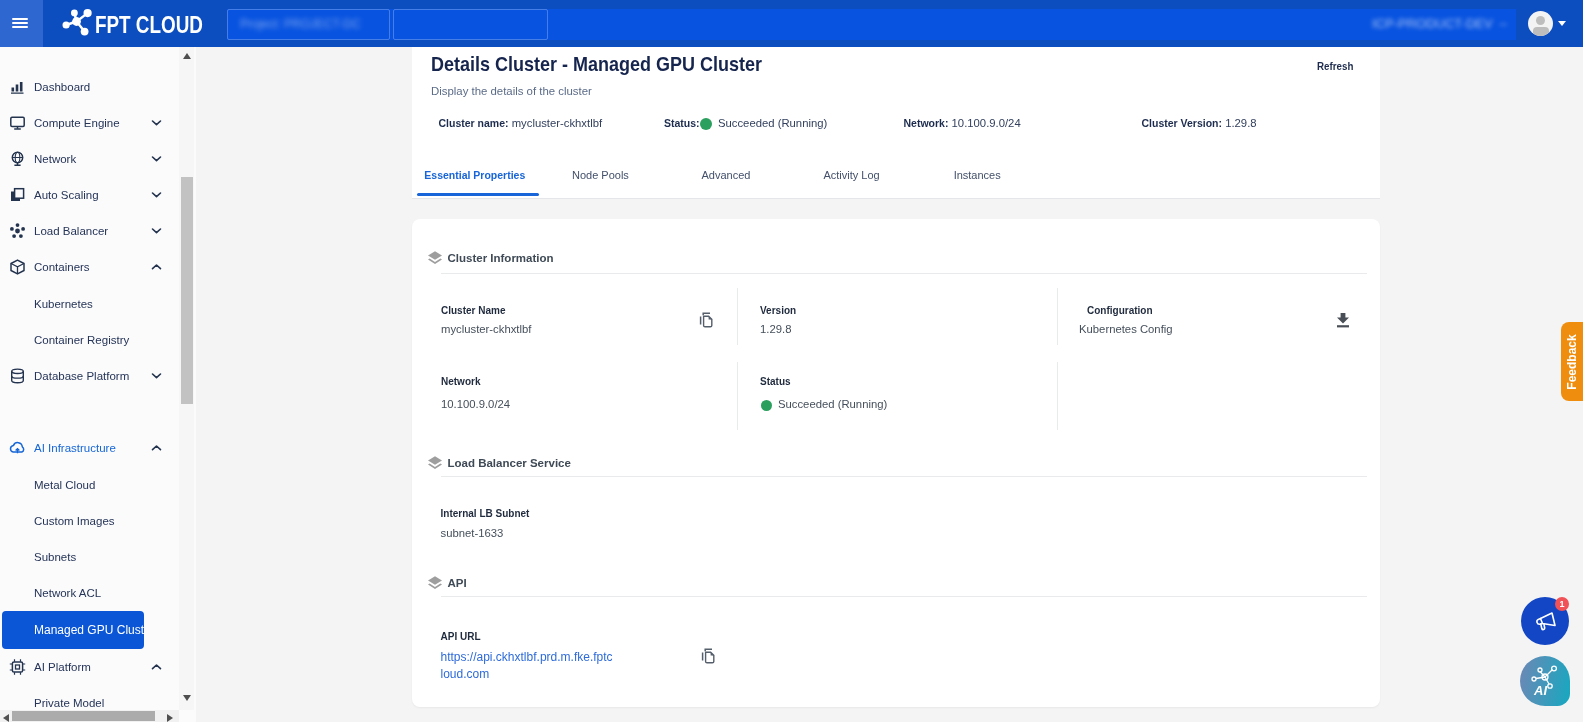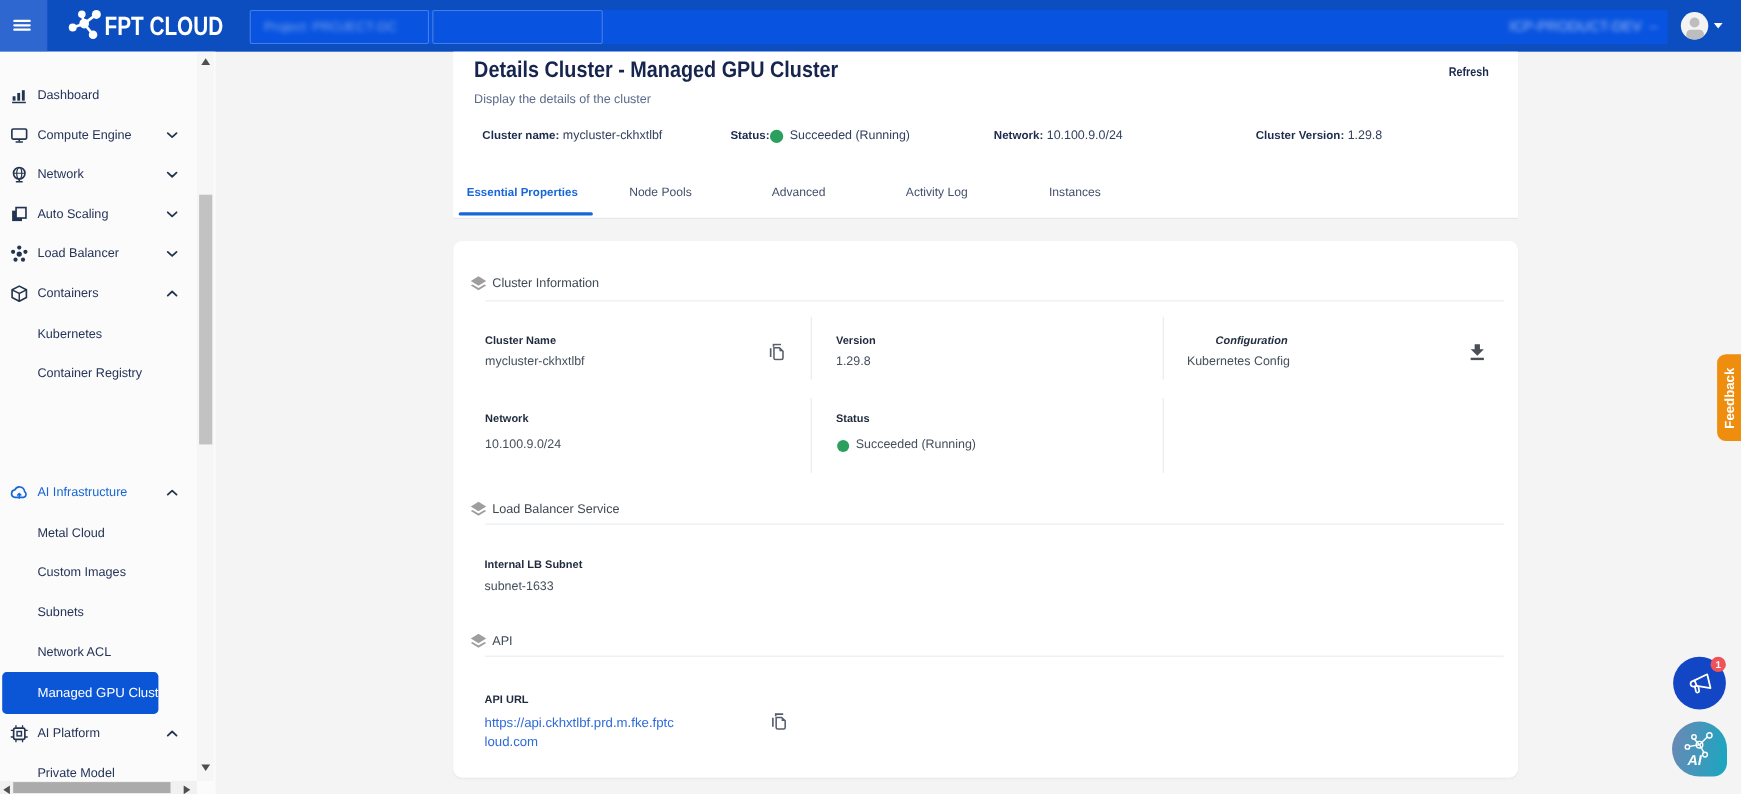--- a/index.html
+++ b/index.html
@@ -5,21 +5,21 @@
   * { margin:0; padding:0; box-sizing:border-box; }
   html,body { width:1583px; height:722px; overflow:hidden; }
   body { font-family:"Liberation Sans", sans-serif; background:#f4f4f5; position:relative; }
   .abs { position:absolute; }
   .mi { position:absolute; left:0; width:176px; height:36px; }
   .mi .txt { position:absolute; left:34px; top:50%; transform:translateY(-50%); font-size:11.5px; color:#253457; white-space:nowrap; }
   .mi .ico { position:absolute; left:9px; top:50%; transform:translateY(-50%); width:17px; height:17px; }
   .mi .chev { position:absolute; left:151px; top:50%; transform:translateY(-50%); width:11px; height:7px; }
   .lbl { font-size:10px; font-weight:bold; color:#1f2a3d; white-space:nowrap;text-align:center; }
   .val { font-size:11.3px; color:#454f5b; white-space:nowrap; }
-  .sech { font-size:11.5px; color:#3f4a56; }
+  .sech { font-size:11.5px; color:#3f4a56;font-weight:bold; }
 </style>
 </head>
 <body>
 
 <div class="abs" id="topbar" style="left:0;top:0;width:1583px;height:47px;background:#0c4ec0;">
   <div class="abs" style="left:0;top:0;width:43px;height:47px;background:#2e67cf;">
     <div class="abs" style="left:12px;top:17.5px;width:16px;height:2px;background:#fff;border-radius:1px;"></div>
     <div class="abs" style="left:12px;top:21.7px;width:16px;height:2px;background:#fff;border-radius:1px;"></div>
     <div class="abs" style="left:12px;top:25.9px;width:16px;height:2px;background:#fff;border-radius:1px;"></div>
   </div>
@@ -123,20 +123,31 @@
     <svg class="chev" viewBox="0 0 11 7">
         <polyline points="1.5,5.2 5.5,1.5 9.5,5.2" fill="none" stroke="#24344f" stroke-width="1.6" stroke-linecap="round" stroke-linejoin="round"></polyline>
       </svg>
   </div>
   <div class="mi" style="top:238.5px;">
       <span class="txt">Kubernetes</span>
     </div>
   <div class="mi" style="top:274.5px;">
       <span class="txt">Container Registry</span>
     </div>
+  <div class="mi" style="top:311px;">
+    <svg class="ico" viewBox="0 0 17 17">
+        <ellipse cx="8.5" cy="3.8" rx="5.8" ry="2.2" fill="none" stroke="#24344f" stroke-width="1.4"></ellipse>
+        <path d="M2.7 3.8 L2.7 13 A5.8 2.2 0 0 0 14.3 13 L14.3 3.8" fill="none" stroke="#24344f" stroke-width="1.4"></path>
+        <path d="M2.7 8.4 A5.8 2.2 0 0 0 14.3 8.4" fill="none" stroke="#24344f" stroke-width="1.4"></path>
+      </svg>
+    <span class="txt">Database Platform</span>
+    <svg class="chev" viewBox="0 0 11 7">
+        <polyline points="1.5,1.5 5.5,5.2 9.5,1.5" fill="none" stroke="#24344f" stroke-width="1.6" stroke-linecap="round" stroke-linejoin="round"></polyline>
+      </svg>
+  </div>
   <div class="mi" style="top:383px;">
     <svg class="ico" viewBox="0 0 17 17">
         <path d="M4.2 12.6 A3.4 3.4 0 0 1 4.5 5.9 A4.6 4.6 0 0 1 13.3 7.3 A3 3 0 0 1 12.8 12.6 Z" fill="none" stroke="#1666d6" stroke-width="1.5" stroke-linejoin="round"></path>
         <path d="M8.5 13.8 L8.5 9.2 M6.6 11 L8.5 9.2 L10.4 11" fill="none" stroke="#1666d6" stroke-width="1.3"></path>
       </svg>
     <span class="txt" style="color:#1666d6;">AI Infrastructure</span>
     <svg class="chev" viewBox="0 0 11 7">
         <polyline points="1.5,5.2 5.5,1.5 9.5,5.2" fill="none" stroke="#24344f" stroke-width="1.6" stroke-linecap="round" stroke-linejoin="round"></polyline>
       </svg>
   </div>
@@ -224,21 +235,21 @@
   <div class="abs val" style="left:29px;top:103.5px;">mycluster-ckhxtlbf</div>
   <svg class="abs" style="left:287px;top:93px;" width="15" height="16" viewBox="0 0 15 16">
       <path d="M4.2 3.2 L4.2 1.2 L11 1.2 M1.6 4.6 L1.6 12.6" fill="none" stroke="#555e6b" stroke-width="1.5"></path>
       <path d="M4.6 4.2 L9.6 4.2 L12.8 7.4 L12.8 13.4 A1.4 1.4 0 0 1 11.4 14.8 L6 14.8 A1.4 1.4 0 0 1 4.6 13.4 Z" fill="none" stroke="#555e6b" stroke-width="1.4"></path>
       <path d="M9.6 4.2 L9.6 7.4 L12.8 7.4 Z" fill="#555e6b"></path>
     </svg>
   <div class="abs" style="left:324.6px;top:69px;width:1px;height:57px;background:#e9eaec;"></div>
   <div class="abs lbl" style="left:348px;top:86px;">Version</div>
   <div class="abs val" style="left:348px;top:103.5px;">1.29.8</div>
   <div class="abs" style="left:644.8px;top:69px;width:1px;height:57px;background:#e9eaec;"></div>
-  <div class="abs lbl" style="left:693px;top:86px;font-style:italic;">Configuration</div>
+  <div class="abs lbl" style="left:675px;top:86px;">Configuration</div>
   <div class="abs val" style="left:667px;top:103.5px;">Kubernetes Config</div>
   <svg class="abs" style="left:924px;top:93px;" width="14" height="16" viewBox="0 0 14 16">
       <path d="M4.6 1 L9.4 1 L9.4 5.5 L13 5.5 L7 11.5 L1 5.5 L4.6 5.5 Z" fill="#4a4f57"></path>
       <rect x="1" y="13.2" width="12" height="2.2" fill="#4a4f57"></rect>
     </svg>
 
   <div class="abs lbl" style="left:29px;top:157px;">Network</div>
   <div class="abs val" style="left:29px;top:179px;">10.100.9.0/24</div>
   <div class="abs" style="left:324.6px;top:143px;width:1px;height:68px;background:#e9eaec;"></div>
   <div class="abs lbl" style="left:348px;top:157px;">Status</div>

